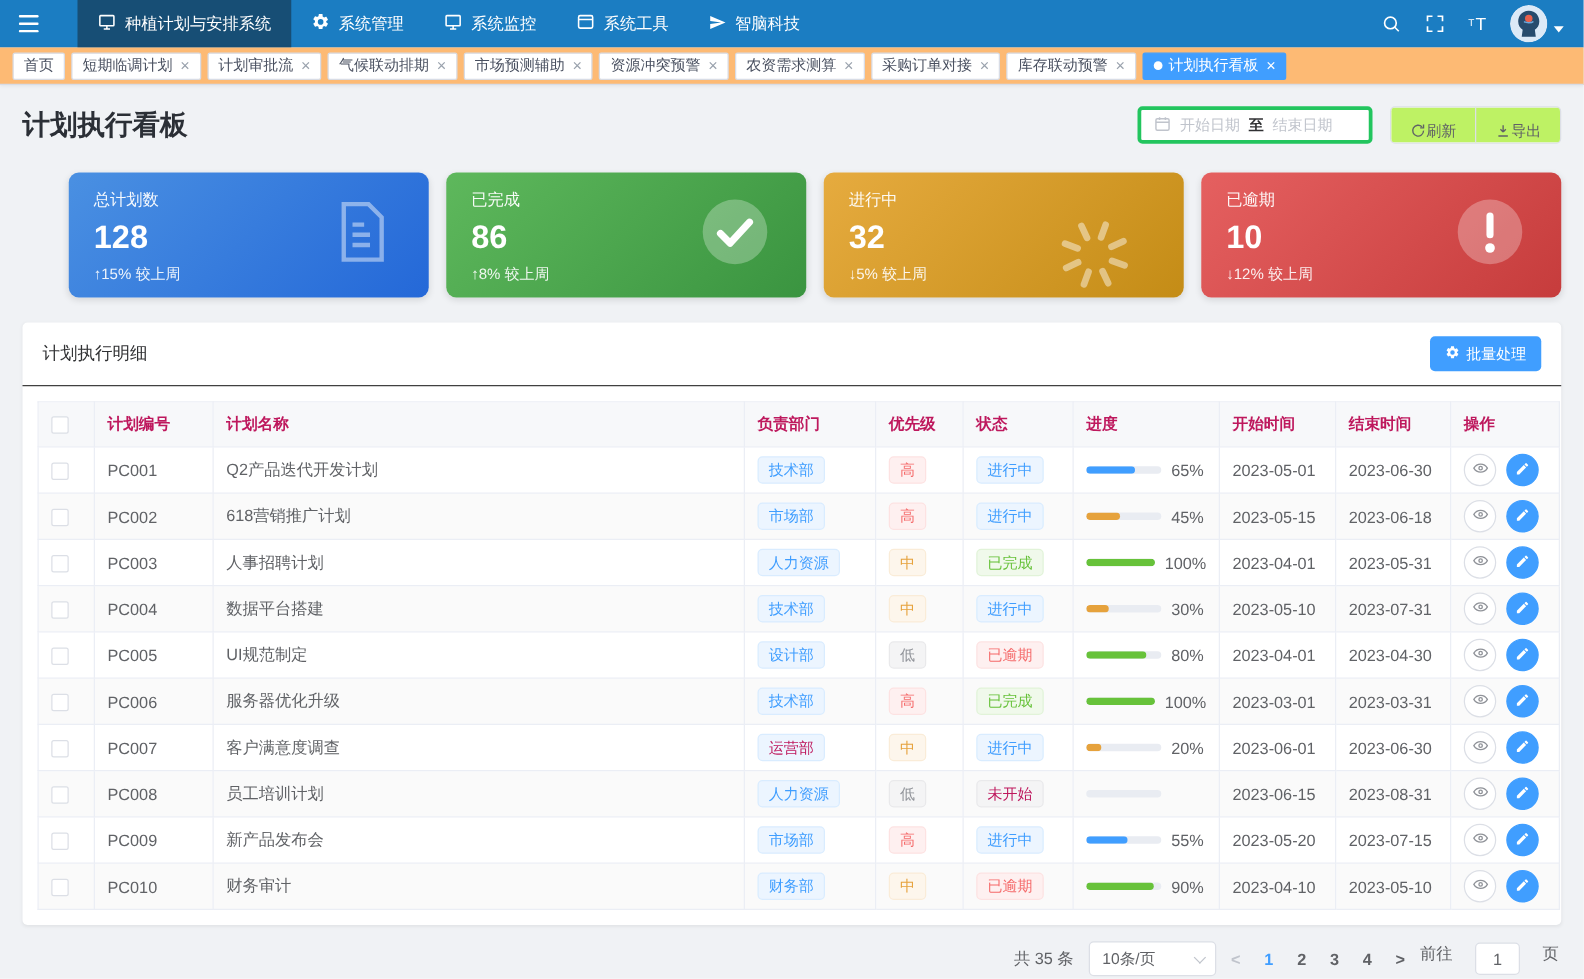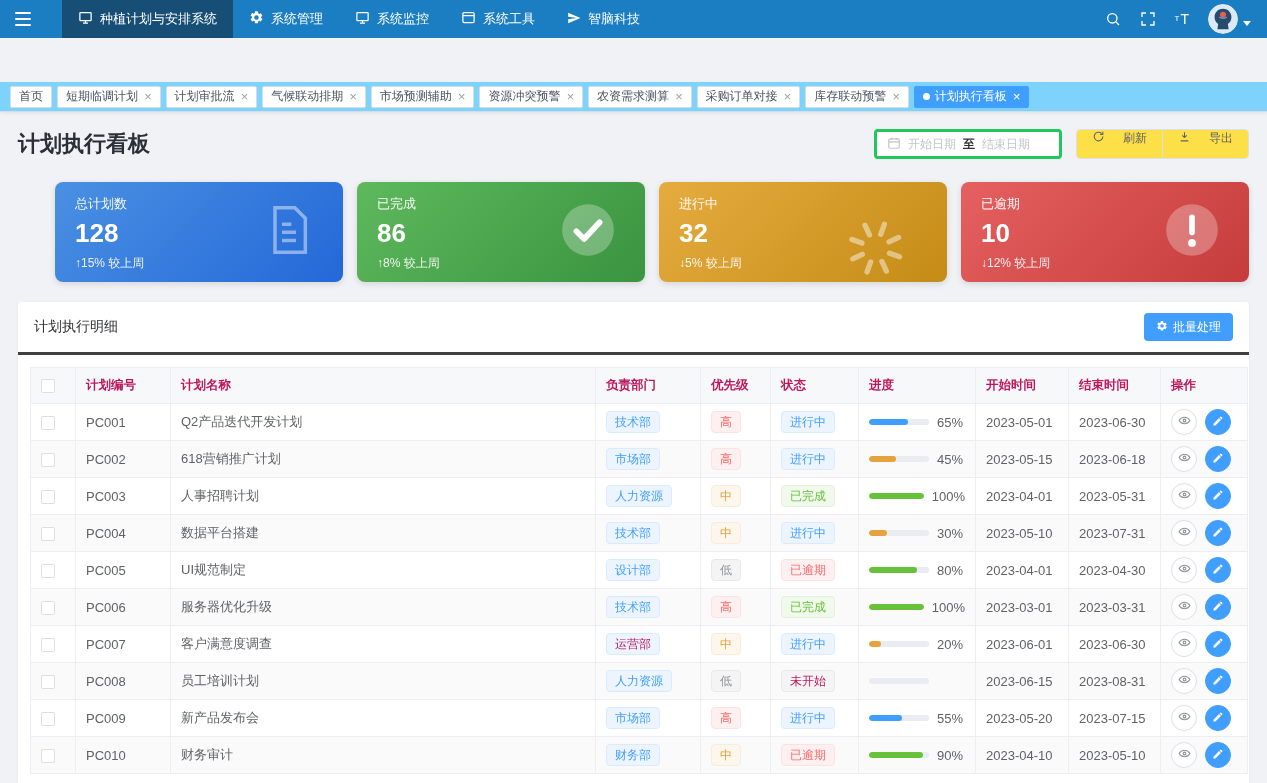--- a/index.html
+++ b/index.html
@@ -13,52 +13,52 @@
   .nav-item { display:flex; align-items:center; gap:7px; padding:0 16px; height:100%; font-size:13px; cursor:pointer; white-space:nowrap; }
   .nav-item.active { background:#174e75; }
   .nav-right { margin-left:auto; display:flex; align-items:center; gap:19px; padding-right:16px; }
   .nav-right .ricon { display:flex; align-items:center; cursor:pointer; }
   .fs-icon { color:#fff; display:flex; align-items:flex-end; line-height:1; }
   .avatar-wrap { display:flex; align-items:center; gap:5px; cursor:pointer; }
   .avatar { width:30px; height:30px; border-radius:50%; overflow:hidden; display:block; }
   .caret-down { width:0; height:0; border-left:4px solid transparent; border-right:4px solid transparent; border-top:5px solid #fff; margin-top:8px; }
 
   
-  .tags-bar { height:30px; background:#7dd3fc; border-bottom:1px solid #d8dce5; box-shadow:0 1px 3px rgba(0,21,41,.08); display:flex; align-items:center; padding:0 10px; gap:5px; position:relative; z-index:2;margin-top:44px; }
+  .tags-bar { height:30px; background:#fdba74; border-bottom:1px solid #d8dce5; box-shadow:0 1px 3px rgba(0,21,41,.08); display:flex; align-items:center; padding:0 10px; gap:5px; position:relative; z-index:2; }
   .tag-tab { display:inline-flex; align-items:center; height:22px; padding:0 8px; border:1px solid #d8dce5; background:#fff; color:#495060; font-size:12px; cursor:pointer; border-radius:2px; white-space:nowrap; }
   .tag-tab .dot { width:7px; height:7px; border-radius:50%; background:#fff; margin-right:5px; display:none; }
   .tag-tab .close { margin-left:6px; font-size:13px; color:#9aa2ad; line-height:1; }
   .tag-tab.active { background:#409eff; border-color:#409eff; color:#fff; }
   .tag-tab.active .dot { display:inline-block; }
   .tag-tab.active .close { color:#fff; }
 
   
   .main { padding:14px 18px 0; }
   .page-head { display:flex; justify-content:space-between; align-items:center; height:36px; }
   .page-title { font-size:22px; font-weight:bold; color:#2b2f36; }
   .head-controls { display:flex; gap:14px; align-items:center; }
   .date-range { width:188px; height:30px; border:3px solid #22c55e; border-radius:4px; background:#fff; display:flex; align-items:center; padding:0 10px; gap:7px; font-size:12px; cursor:pointer; }
   .placeholder { color:#c0c4cc; }
   .date-sep { color:#303133; font-weight:bold; }
   .btn-group { display:flex; border:1px solid #dcdfe6; border-radius:4px; background:#fff; height:30px; overflow:hidden; }
-  .btn-group button { border:none; background:#fde047; padding:0 15px; font-size:12px; color:#606266; display:flex; align-items:flex-start; gap:18px; cursor:pointer; }
+  .btn-group button { border:none; background:#bef264; padding:0 15px; font-size:12px; color:#606266; display:flex; align-items:flex-end; gap:0; cursor:pointer; }
   .btn-group button + button { border-left:1px solid #dcdfe6; }
 
   
   .stats { display:flex; gap:14px; margin-top:20px; }
   .stat-card { flex:1; height:100px; border-radius:8px; padding:13px 20px; color:#fff; position:relative; box-shadow:0 2px 6px rgba(0,0,0,.12); }
   .stat-label { font-size:13px; opacity:.95; }
   .stat-value { font-size:26px; font-weight:bold; margin-top:5px; }
   .stat-trend { font-size:12px; margin-top:6px; opacity:.9; }
   .stat-icon { position:absolute; right:26px; top:50%; transform:translateY(-50%); }
   .stat-icon.spin { right:40px; top:68%; transform:translateY(-50%) rotate(20deg); }
 
   
   .panel { background:#fff; border-radius:4px; margin-top:20px; box-shadow:0 1px 3px rgba(0,0,0,.06); }
-  .panel-head { display:flex; justify-content:space-between; align-items:center; padding:11px 16px; border-bottom:3px solid #404040; }
+  .panel-head { display:flex; justify-content:space-between; align-items:center; padding:11px 16px; border-bottom:1px solid #404040; }
   .panel-title { font-size:14px; color:#303133; }
   .btn-batch { background:#409eff; color:#fff; border:none; border-radius:4px; height:28px; padding:0 12px; font-size:12px; display:flex; align-items:center; gap:5px; cursor:pointer; }
   .table-wrap { padding:12px; }
   table { width:100%; border-collapse:collapse; table-layout:fixed; font-size:13px; color:#606266; }
   th, td { border:1px solid #ebeef5; padding:0 10px; height:37px; text-align:left; overflow:hidden; white-space:nowrap; }
   thead th { background:#f7f8fa; color:#be185d; font-weight:bold; font-size:12.5px; height:36px; }
   tbody tr:nth-child(even) td { background:#fafafa; }
   .checkbox { width:14px; height:14px; border:1px solid #dcdfe6; border-radius:2px; background:#fff; display:inline-block; vertical-align:middle; cursor:pointer; }
   .tag { display:inline-block; height:22px; line-height:20px; padding:0 8px; border-radius:4px; font-size:12px; border:1px solid; }
   .prog { display:flex; align-items:center; gap:8px; }

